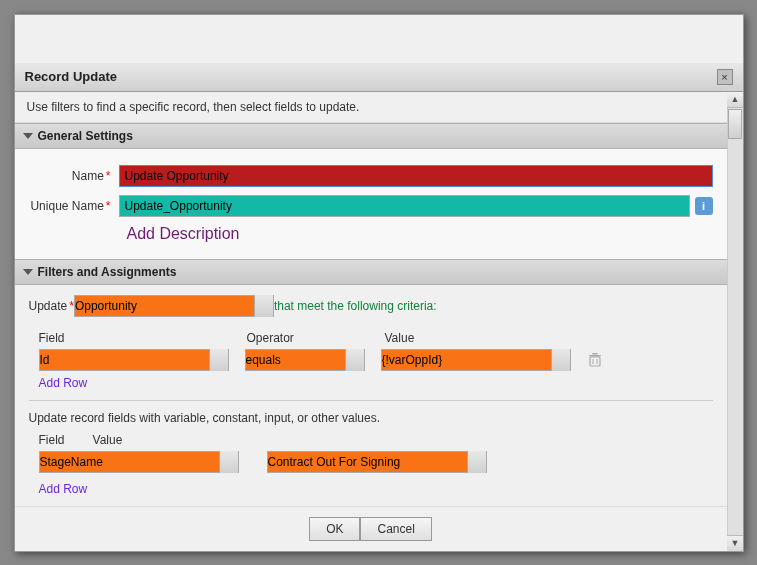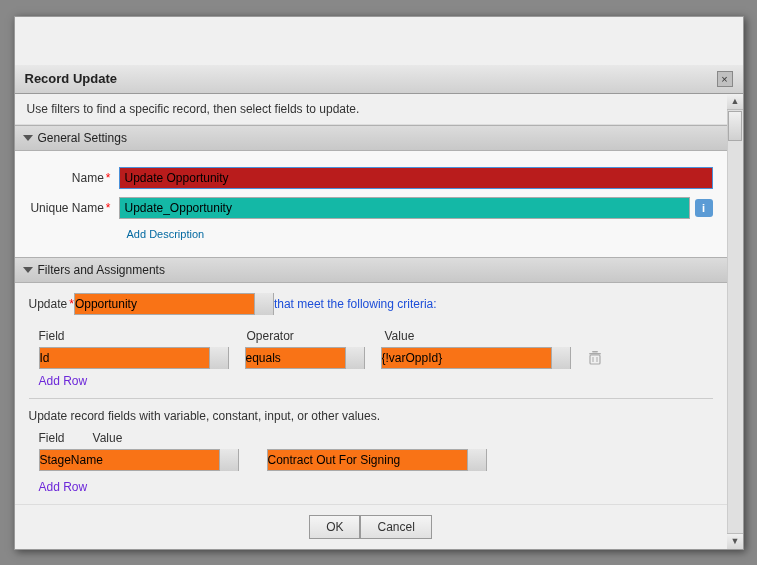--- a/index.html
+++ b/index.html
@@ -66,21 +66,21 @@
     }
     .section-header {
       background: linear-gradient(to bottom, #dcdcdc, #c8c8c8);
       border-top: 1px solid #b0b0b0;
       border-bottom: 1px solid #b0b0b0;
       padding: 5px 8px;
       display: flex;
       align-items: center;
       gap: 5px;
       font-size: 12px;
-      font-weight: normal;
+      font-weight: bold;
       color: #222;
     }
     .triangle {
       width: 0;
       height: 0;
       border-left: 5px solid transparent;
       border-right: 5px solid transparent;
       border-top: 6px solid #555;
       display: inline-block;
     }
@@ -130,44 +130,44 @@
       display: flex;
       align-items: center;
       justify-content: center;
       color: white;
       font-size: 11px;
       font-weight: bold;
       margin-left: 5px;
       cursor: pointer;
     }
     .add-desc-link {
-      color: #0369a1;
+      color: #701a75;
       text-decoration: none;
       margin-left: 98px;
-      font-size: 11px;
+      font-size: 16px;
       cursor: pointer;
     }
     .filters-section {
       padding: 10px 14px;
     }
     .update-row {
       display: flex;
       align-items: center;
       gap: 0;
       margin-bottom: 14px;
     }
     .update-label {
       color: #333;
       font-size: 12px;
       white-space: nowrap;
     }
     .update-label .required { margin-left: 2px; }
     .criteria-text {
       font-size: 12px;
-      color: #1d4ed8;
+      color: #15803d;
       white-space: nowrap;
     }
     .field-table {
       margin-left: 10px;
       margin-bottom: 8px;
     }
     .field-row-data {
       display: flex;
       align-items: center;
       gap: 8px;

